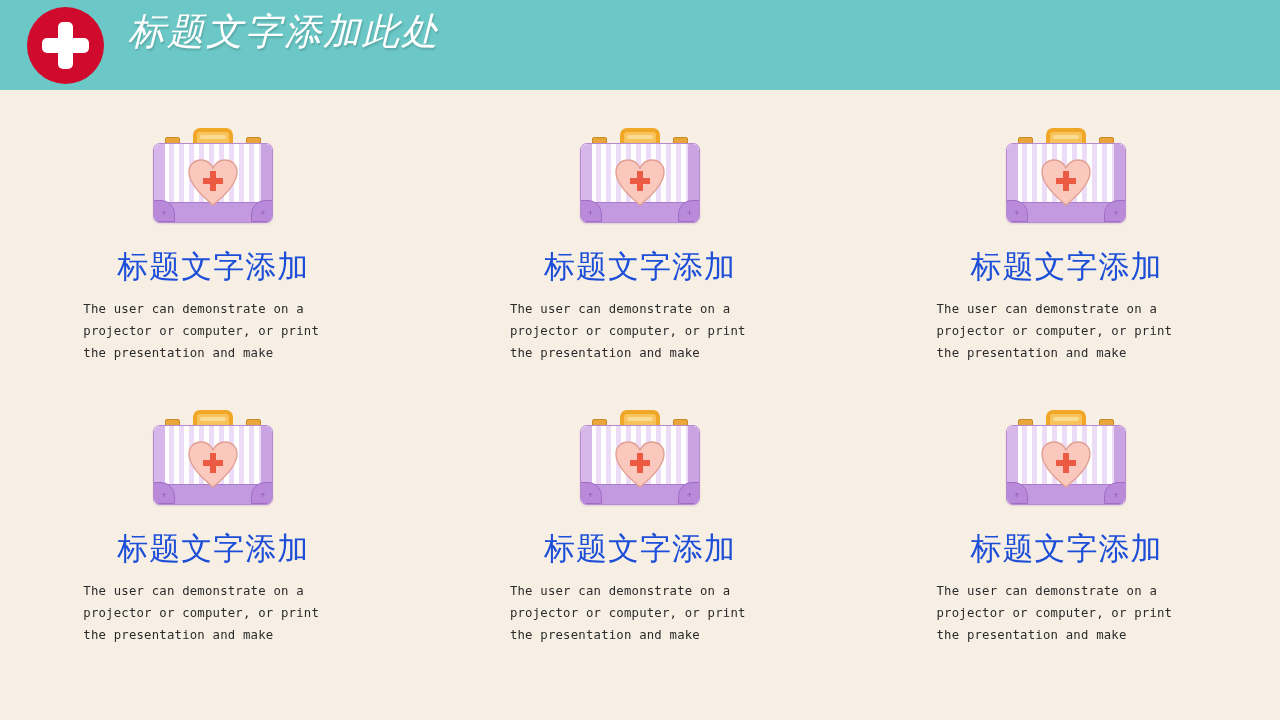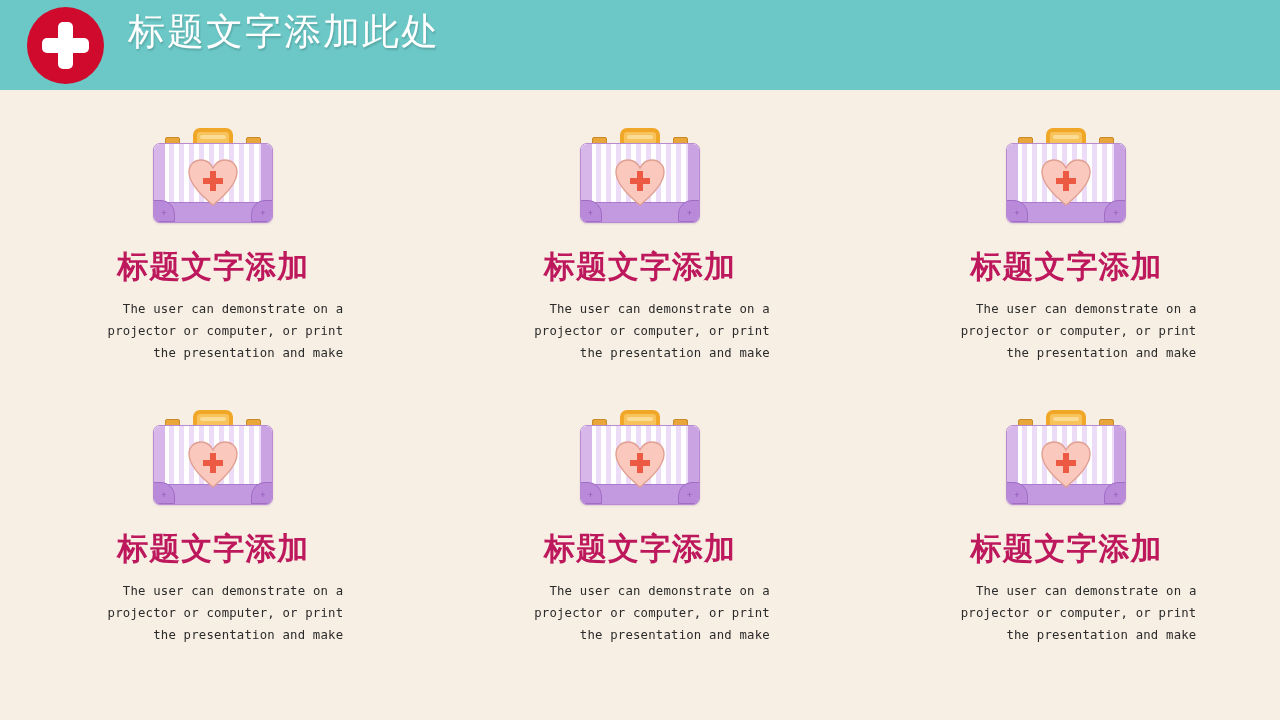--- a/index.html
+++ b/index.html
@@ -14,20 +14,21 @@
     overflow: hidden;
   }
 
   
   .header {
     position: relative;
     width: 1280px;
     height: 90px;
     background: #6bc8c6;
     box-sizing: border-box;
+    font-style: italic;
   }
   .logo {
     position: absolute;
     left: 27px;
     top: 7px;
     width: 77px;
     height: 77px;
     border-radius: 50%;
     background: #cf0a2c;
   }
@@ -208,35 +209,35 @@
     transform: translateX(-50%);
     width: 54px;
     height: 50px;
     z-index: 2;
   }
 
   
   .card-title {
     margin-top: 22px;
     font-family: "Liberation Sans", "DejaVu Sans", sans-serif;
-    font-weight: bold;
+    font-weight: normal;
     font-size: 31px;
     line-height: 38px;
-    color: #be185d;
+    color: #1d4ed8;
     letter-spacing: 1px;
     white-space: nowrap;
   }
   .card-body {
     margin-top: 12px;
     width: 260px;
     font-family: "DejaVu Sans Mono", "Liberation Mono", monospace;
     font-size: 12.3px;
     line-height: 22px;
     color: #2b2b2b;
-    text-align: right;
+    text-align: left;
     letter-spacing: 0.2px;
   }
 </style>
 </head>
 <body>
 
 <div class="header">
   <div class="logo">
     <div class="bar-v"></div>
     <div class="bar-h"></div>

